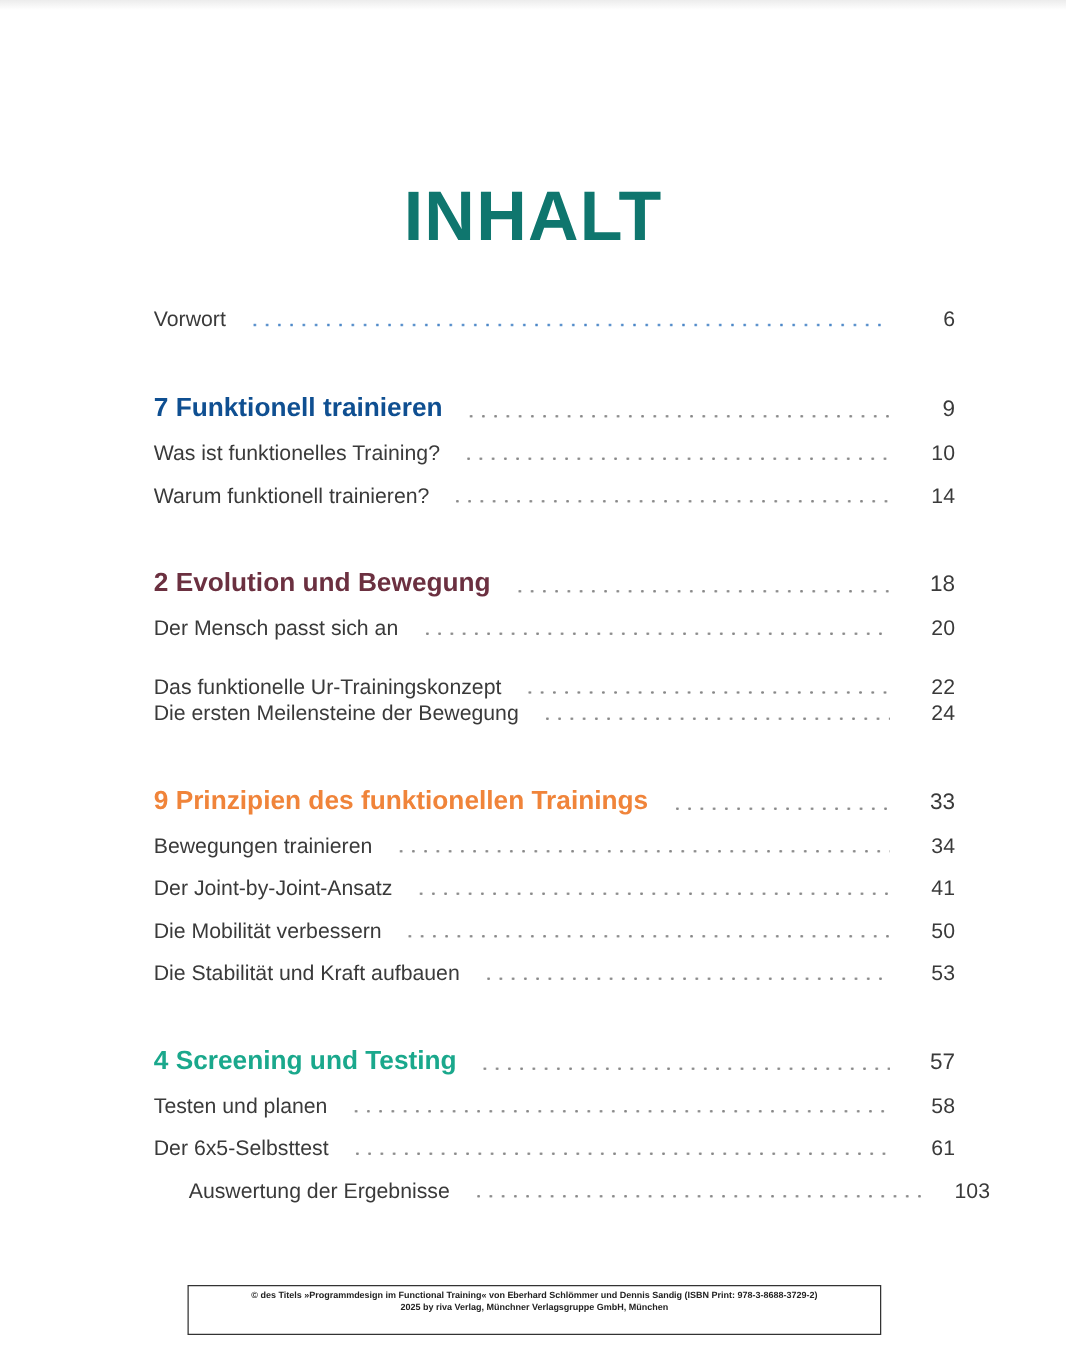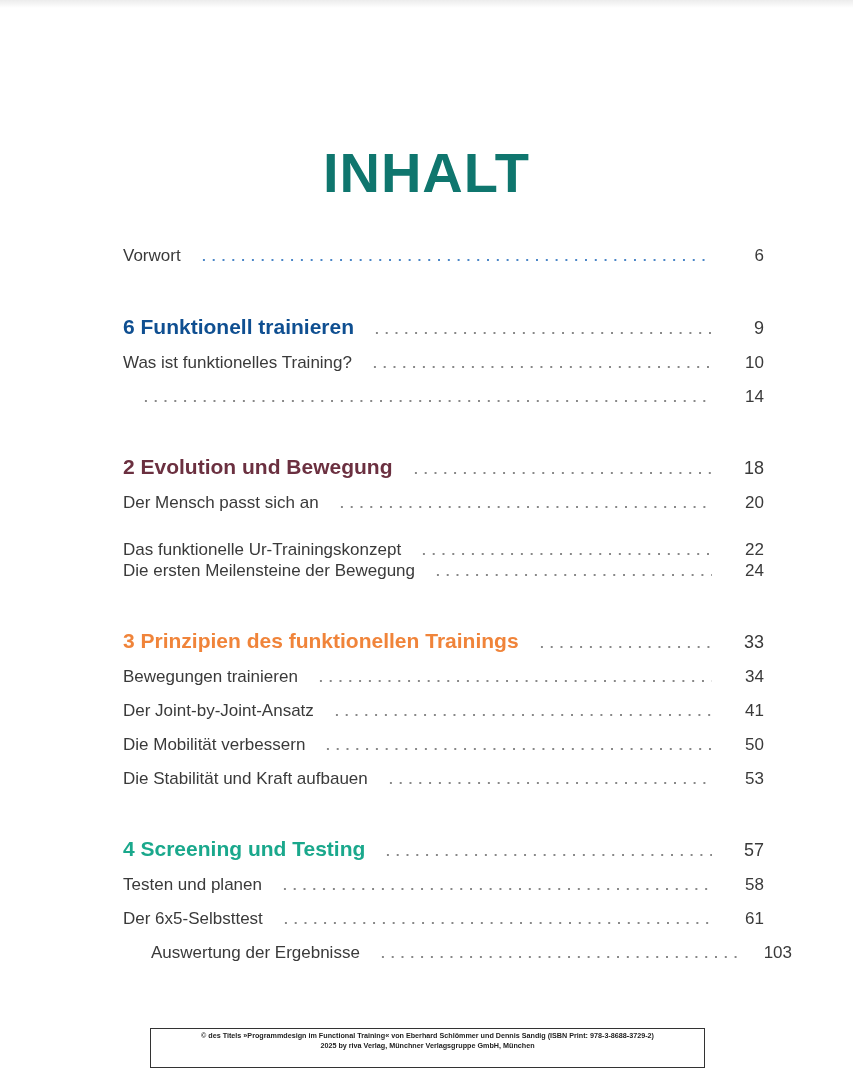--- a/index.html
+++ b/index.html
@@ -22,30 +22,31 @@
 
 <h1 class="title" style="margin:0;">INHALT</h1>
 
 <div class="row" style="top:246px;">
   <span class="lbl">Vorwort</span>
   <span class="dots blue"></span>
   <span class="pg">6</span>
 </div>
 
 <div class="row chap" style="top:315px;">
-  <span class="lbl" style="color:#0f4f91;">6 Funktionell trainieren</span>
+  <span class="lbl" style="color:#0f4f91;">7 Funktionell trainieren</span>
   <span class="dots"></span>
   <span class="pg">9</span>
 </div>
 <div class="row" style="top:353px;">
   <span class="lbl">Was ist funktionelles Training?</span>
   <span class="dots"></span>
   <span class="pg">10</span>
 </div>
 <div class="row" style="top:387px;">
+  <span class="lbl">Warum funktionell trainieren?</span>
   <span class="dots"></span>
   <span class="pg">14</span>
 </div>
 
 <div class="row chap" style="top:455px;">
   <span class="lbl" style="color:#6b3040;">2 Evolution und Bewegung</span>
   <span class="dots"></span>
   <span class="pg">18</span>
 </div>
 <div class="row" style="top:493px;">
@@ -58,21 +59,21 @@
   <span class="dots"></span>
   <span class="pg">22</span>
 </div>
 <div class="row" style="top:561px;">
   <span class="lbl">Die ersten Meilensteine der Bewegung</span>
   <span class="dots"></span>
   <span class="pg">24</span>
 </div>
 
 <div class="row chap" style="top:629px;">
-  <span class="lbl" style="color:#f0843a;">3 Prinzipien des funktionellen Trainings</span>
+  <span class="lbl" style="color:#f0843a;">9 Prinzipien des funktionellen Trainings</span>
   <span class="dots"></span>
   <span class="pg">33</span>
 </div>
 <div class="row" style="top:667px;">
   <span class="lbl">Bewegungen trainieren</span>
   <span class="dots"></span>
   <span class="pg">34</span>
 </div>
 <div class="row" style="top:701px;">
   <span class="lbl">Der Joint-by-Joint-Ansatz</span>

